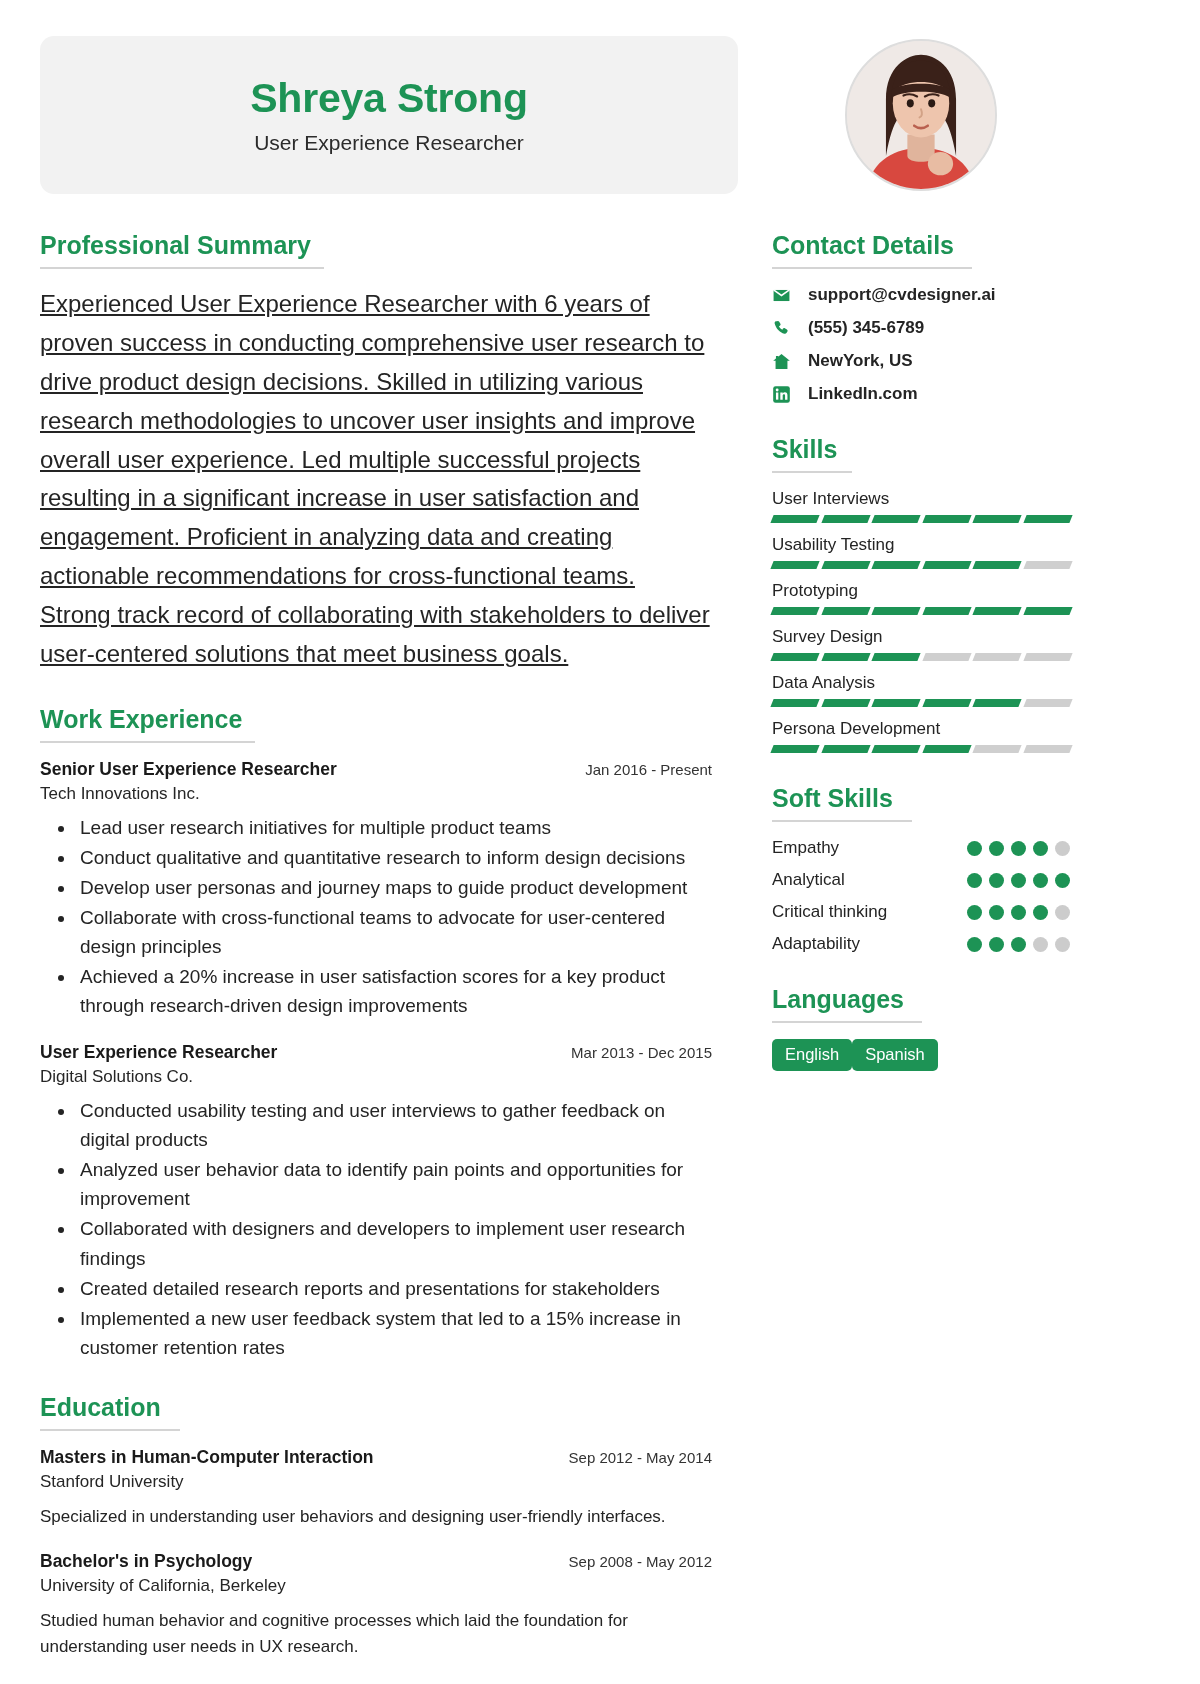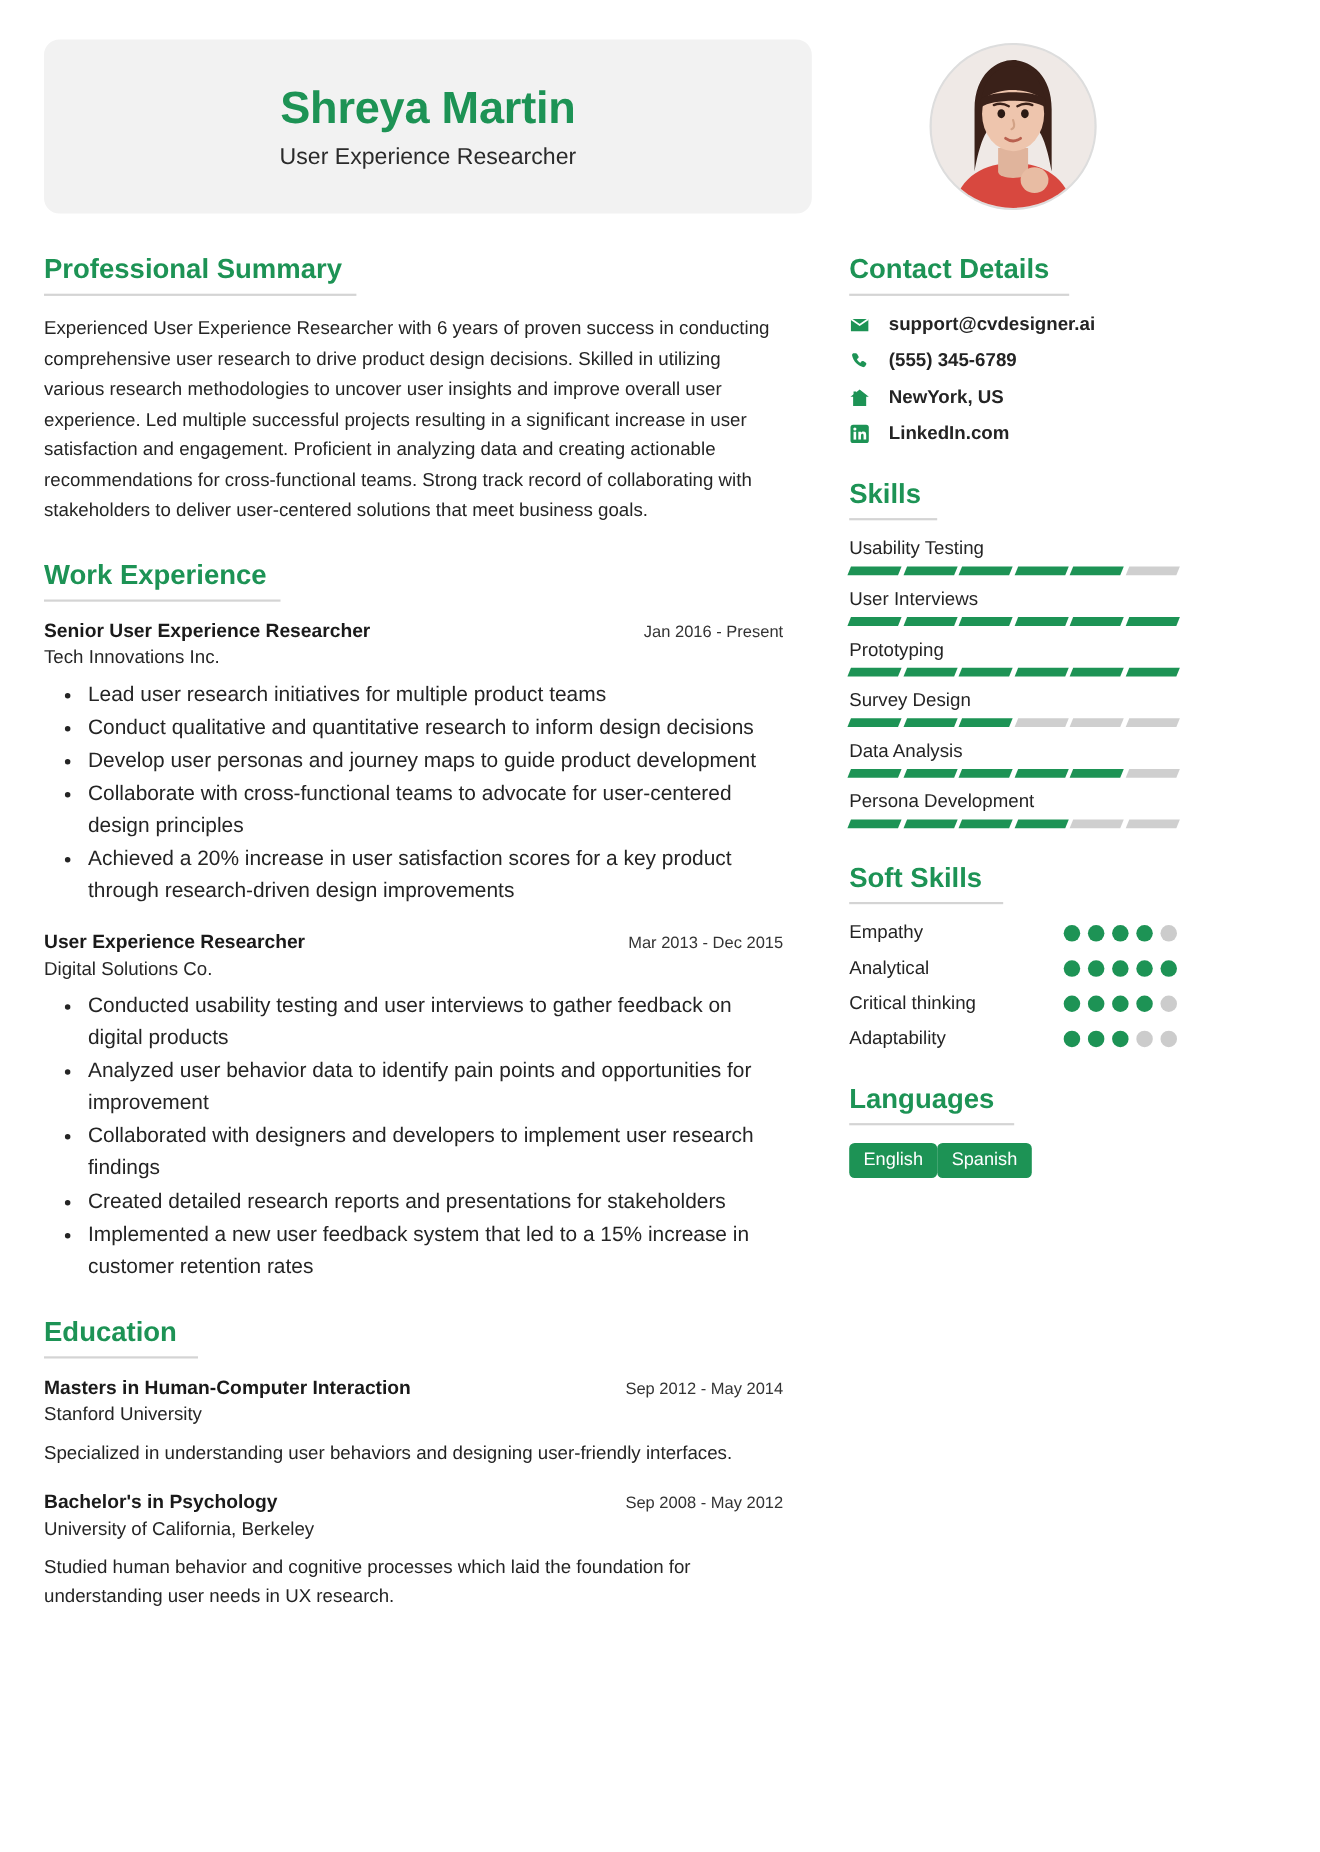--- a/index.html
+++ b/index.html
@@ -82,23 +82,24 @@
   .sec-rule.edu   { width: 140px; }
   .sec-rule.r-contact { width: 200px; }
   .sec-rule.r-skills  { width: 80px; }
   .sec-rule.r-soft    { width: 140px; }
   .sec-rule.r-lang    { width: 150px; }
 
   .section { margin-bottom: 30px; }
 
   
   .summary {
-    font-size: 17px;
+    font-size: 24px;
     line-height: 1.62;
     color: #242424;
+    text-decoration: underline;
   }
 
   
   .entry { margin-bottom: 22px; }
   .entry-head {
     display: flex;
     align-items: baseline;
     justify-content: space-between;
   }
   .entry-title {
@@ -194,21 +195,21 @@
     line-height: 1.15;
   }
 </style>
 </head>
 <body>
 
 <div class="page">
 
   <div class="header">
     <div class="header-panel">
-      <div class="name">Shreya Martin</div>
+      <div class="name">Shreya Strong</div>
       <div class="job-title">User Experience Researcher</div>
     </div>
     <div class="avatar">
       <svg viewBox="0 0 152 152">
         <rect x="0" y="0" width="152" height="152" fill="#efe9e6"></rect>
 
         <path d="M20 152 C26 122 50 110 76 110 C102 110 126 122 132 152 Z" fill="#d8483f"></path>
 
         <path d="M62 96 h28 v22 c0 8 -28 8 -28 0 Z" fill="#e0b49c"></path>
 
@@ -349,39 +350,39 @@
           </span>
           <span class="contact-text">LinkedIn.com</span>
         </div>
       </div>
 
       <div class="section">
         <div class="sec-title">Skills</div>
         <div class="sec-rule r-skills"></div>
         <div id="skills-list">
             <div class="skill">
+              <div class="skill-label">User Interviews</div>
+              <div class="bar">
+                <span class="seg on"></span>
+                <span class="seg on"></span>
+                <span class="seg on"></span>
+                <span class="seg on"></span>
+                <span class="seg on"></span>
+                <span class="seg on"></span>
+              </div>
+            </div>
+            <div class="skill">
               <div class="skill-label">Usability Testing</div>
               <div class="bar">
                 <span class="seg on"></span>
                 <span class="seg on"></span>
                 <span class="seg on"></span>
                 <span class="seg on"></span>
                 <span class="seg on"></span>
                 <span class="seg"></span>
-              </div>
-            </div>
-            <div class="skill">
-              <div class="skill-label">User Interviews</div>
-              <div class="bar">
-                <span class="seg on"></span>
-                <span class="seg on"></span>
-                <span class="seg on"></span>
-                <span class="seg on"></span>
-                <span class="seg on"></span>
-                <span class="seg on"></span>
               </div>
             </div>
             <div class="skill">
               <div class="skill-label">Prototyping</div>
               <div class="bar">
                 <span class="seg on"></span>
                 <span class="seg on"></span>
                 <span class="seg on"></span>
                 <span class="seg on"></span>
                 <span class="seg on"></span>

